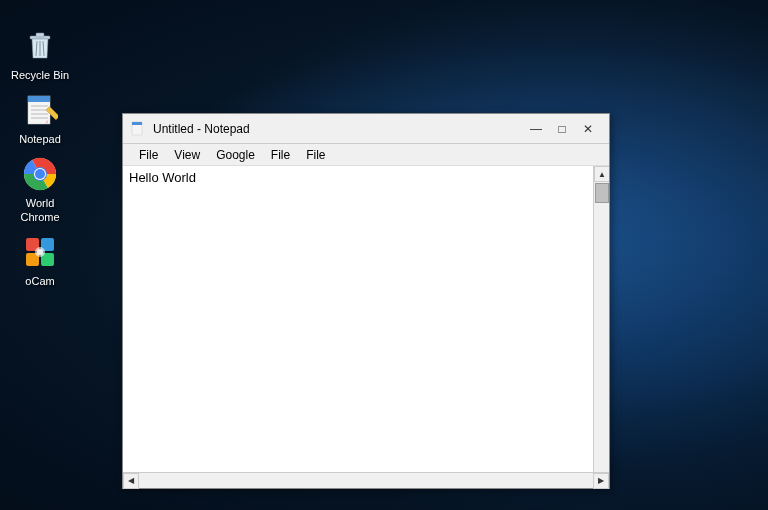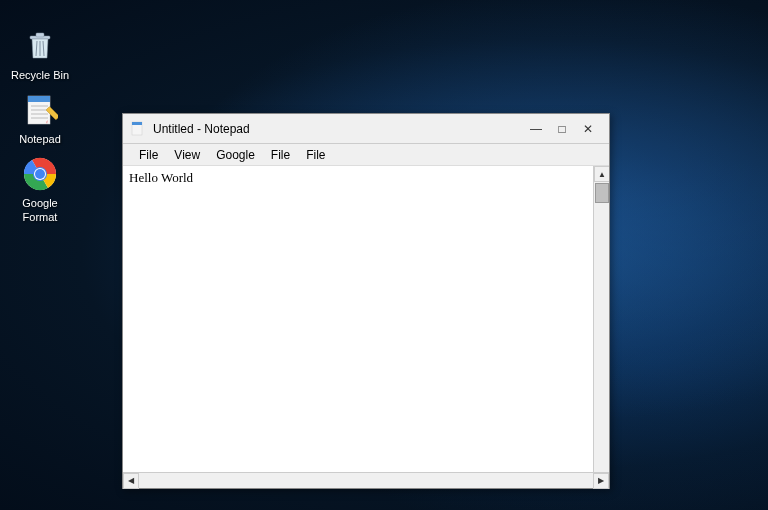--- a/index.html
+++ b/index.html
@@ -153,21 +153,21 @@
       position: relative;
       overflow: hidden;
     }
 
     .notepad-textarea {
       width: 100%;
       height: 100%;
       border: none;
       outline: none;
       resize: none;
-      font-family: Liberation Serif, serif;
+      font-family: Liberation Sans, sans-serif;
       font-size: 13px;
       padding: 4px 6px;
       color: #000;
       background: white;
     }
 
     
     .scrollbar-right {
       position: absolute;
       right: 0;
@@ -284,23 +284,38 @@
 
           <path d="M18 18 L2 18 A16 16 0 0 0 26 31.9 Z" fill="#34A853"></path>
 
           <path d="M18 18 L26 31.9 A16 16 0 0 0 34 18 Z" fill="#FBBC05"></path>
 
           <circle cx="18" cy="18" r="7" fill="#4285F4"></circle>
           <circle cx="18" cy="18" r="6" fill="white"></circle>
           <circle cx="18" cy="18" r="5" fill="#4285F4"></circle>
         </svg>
       </div>
-      <span class="icon-label">Google Format</span>
-    </div>
-
+      <span class="icon-label">World Chrome</span>
+    </div>
+
+    <div class="desktop-icon">
+      <div class="icon-img">
+        <svg width="36" height="36" viewBox="0 0 36 36">
+
+          <rect x="4" y="4" width="13" height="13" rx="2" fill="#e74c3c"></rect>
+          <rect x="19" y="4" width="13" height="13" rx="2" fill="#3498db"></rect>
+          <rect x="4" y="19" width="13" height="13" rx="2" fill="#f39c12"></rect>
+          <rect x="19" y="19" width="13" height="13" rx="2" fill="#2ecc71"></rect>
+
+          <circle cx="18" cy="18" r="5" fill="white" opacity="0.6"></circle>
+          <circle cx="18" cy="18" r="3" fill="white" opacity="0.8"></circle>
+        </svg>
+      </div>
+      <span class="icon-label">oCam</span>
+    </div>
 
   </div>
 
   <div class="notepad-window">
 
     <div class="title-bar">
       <div class="title-bar-icon">
         <svg width="16" height="16" viewBox="0 0 16 16">
           <rect x="1" y="1" width="10" height="13" fill="#f5f5f5" stroke="#ccc" stroke-width="0.5"></rect>
           <rect x="1" y="1" width="10" height="3" fill="#4a90d9"></rect>

